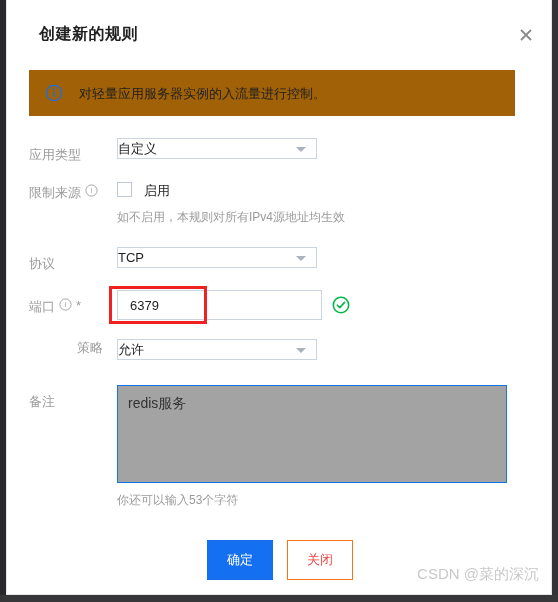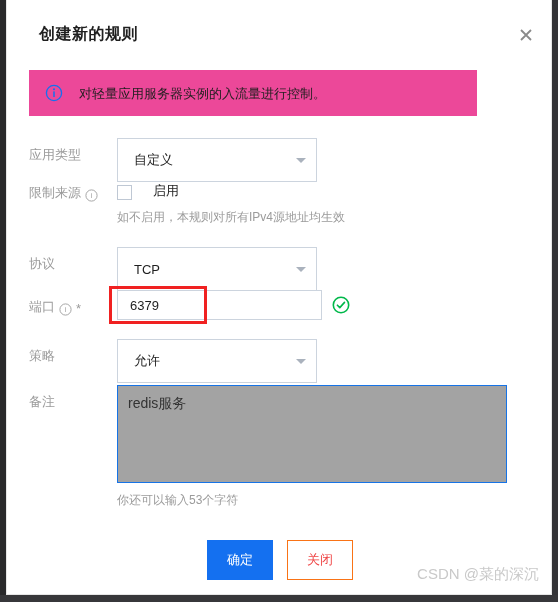--- a/index.html
+++ b/index.html
@@ -50,56 +50,56 @@
     position: absolute; right: 14px; top: 24px;
     width: 22px; height: 22px;
     display: flex; align-items: center; justify-content: center;
     color: #8a8a8a; cursor: pointer;
   }
   .close-btn svg { display: block; }
 
   
   .info-banner {
     position: absolute; left: 22px; top: 70px;
-    width: 448px; height: 46px;
-    background: #ec4899;
+    width: 486px; height: 46px;
+    background: #a16207;
     display: flex; align-items: center;
   }
   .info-icon {
     width: 18px; height: 18px;
     margin-left: 16px; margin-right: 16px;
     flex: none;
   }
   .info-text {
     font-size: 13px; color: #1f1f1f; line-height: 1;
   }
 
   
   .form { position: absolute; left: 0; top: 0; width: 546px; }
   .row { position: absolute; left: 0; width: 546px; }
   .label {
     position: absolute; left: 22px;
     font-size: 13px; color: #9b9b9b;
     white-space: nowrap;
-    display: flex; align-items: flex-end; gap: 4px;
+    display: flex; align-items: flex-start; gap: 4px;
   }
   .label .req { color: #9b9b9b; font-size: 13px; }
   .qmark {
     display: inline-block;
     width: 13px; height: 13px;
   }
 
   .ctl { position: absolute; left: 110px; }
 
   .select {
-    width: 200px; height: 44px;
+    width: 200px; height: 21px;
     border: 1px solid #ccd4de;
     background: #fff;
     display: flex; align-items: center;
-    padding-left: 16px;
+    padding-left: 0;
     font-size: 13px; color: #1f1f1f;
     position: relative;
     cursor: pointer;
   }
   .select .caret {
     position: absolute; right: 10px; top: 50%;
     width: 0; height: 0; margin-top: -2px;
     border-left: 5px solid transparent;
     border-right: 5px solid transparent;
     border-top: 5px solid #aab2bd;
@@ -107,21 +107,21 @@
 
   .textinput {
     width: 205px; height: 30px;
     border: 1px solid #ccd4de;
     background: #fff;
     display: flex; align-items: center;
     padding-left: 12px;
     font-size: 13px; color: #1f1f1f;
   }
 
-  .checkwrap { display: flex; align-items: flex-end; gap: 21px; }
+  .checkwrap { display: flex; align-items: flex-start; gap: 12px; }
   .checkbox {
     width: 15px; height: 15px;
     border: 1px solid #bfc8d4;
     background: #fff;
     cursor: pointer;
   }
   .checklabel { font-size: 13px; color: #1f1f1f; }
   .hint {
     font-size: 12px; color: #9b9b9b;
   }
@@ -257,21 +257,21 @@
         </div>
         <span class="valid-icon" style="top:6px;">
           <svg width="18" height="18" viewBox="0 0 18 18">
             <circle cx="9" cy="9" r="7.7" fill="none" stroke="#00b84a" stroke-width="1.6"></circle>
             <path d="M5.4 9.2 L7.8 11.6 L12.5 6.4" fill="none" stroke="#00b84a" stroke-width="1.6" stroke-linecap="round" stroke-linejoin="round"></path>
           </svg>
         </span>
       </div>
 
       <div class="row" style="top:339px; height:32px;">
-        <div class="label" style="top:8px;">
+        <div class="label" style="top:0;margin-left:48px;">
           <span>策略</span>
         </div>
         <div class="ctl" style="top:0;">
           <div class="select">
             <span>允许</span>
             <span class="caret"></span>
           </div>
         </div>
       </div>
 

